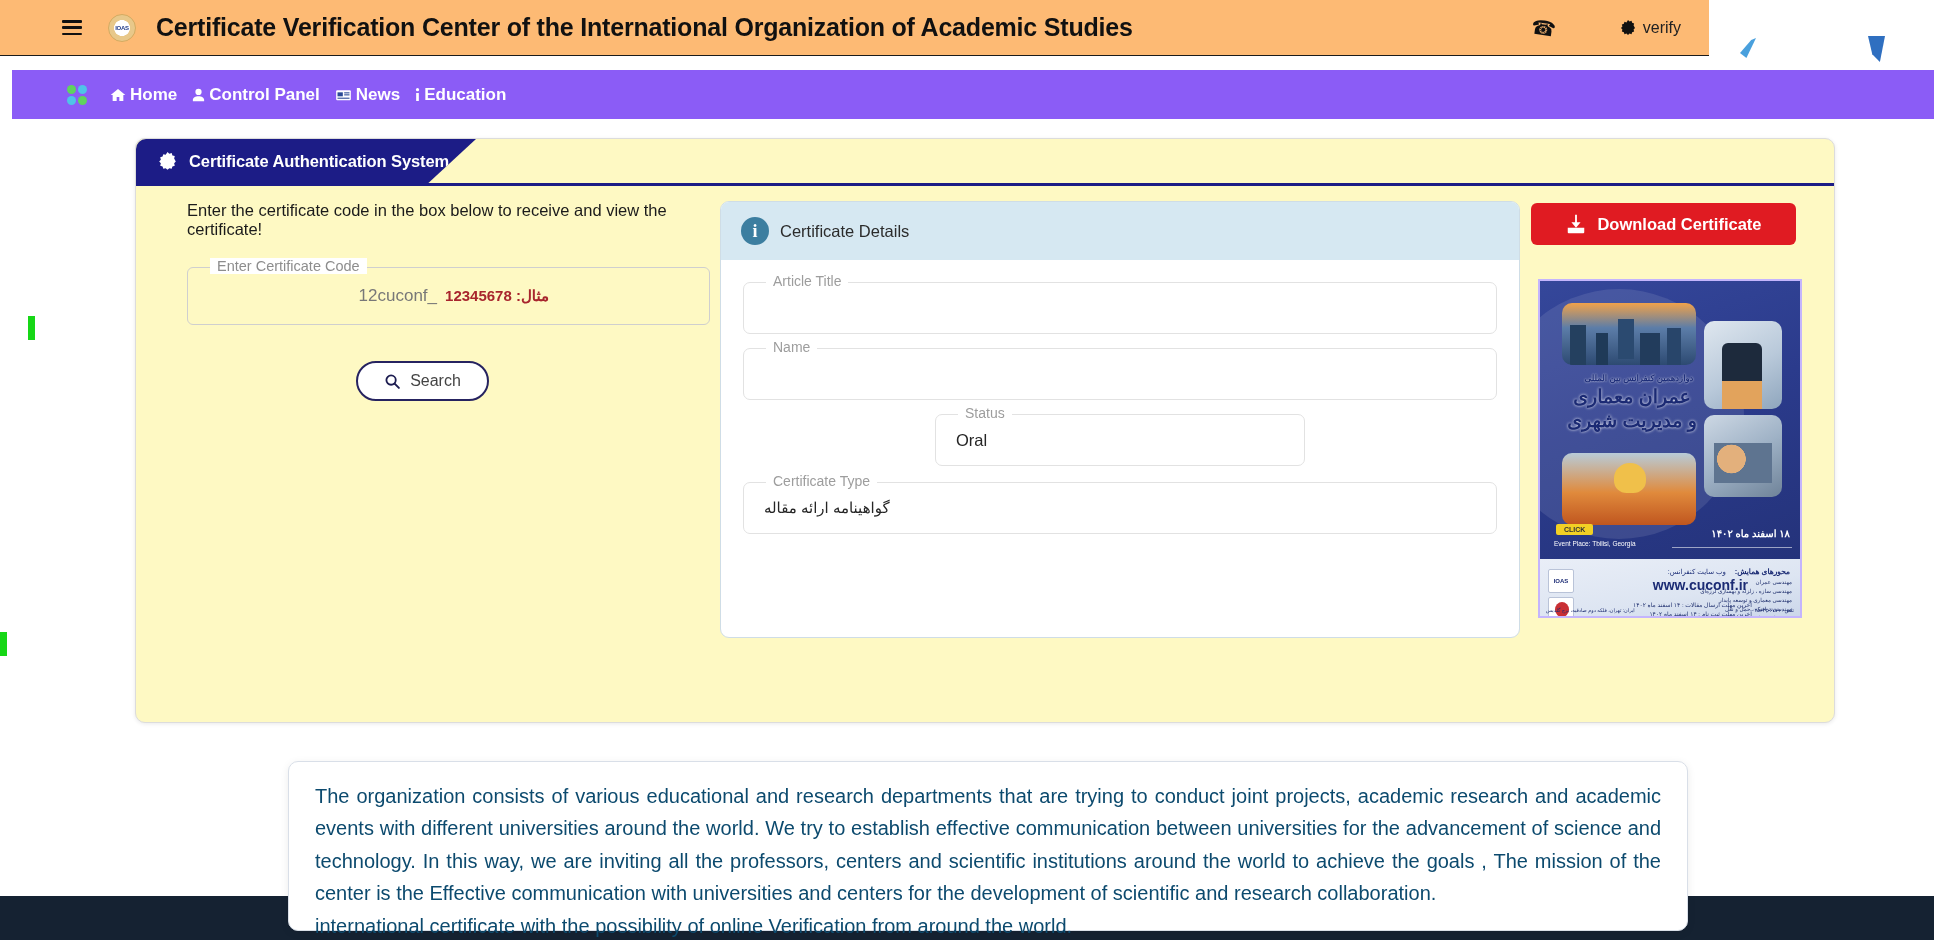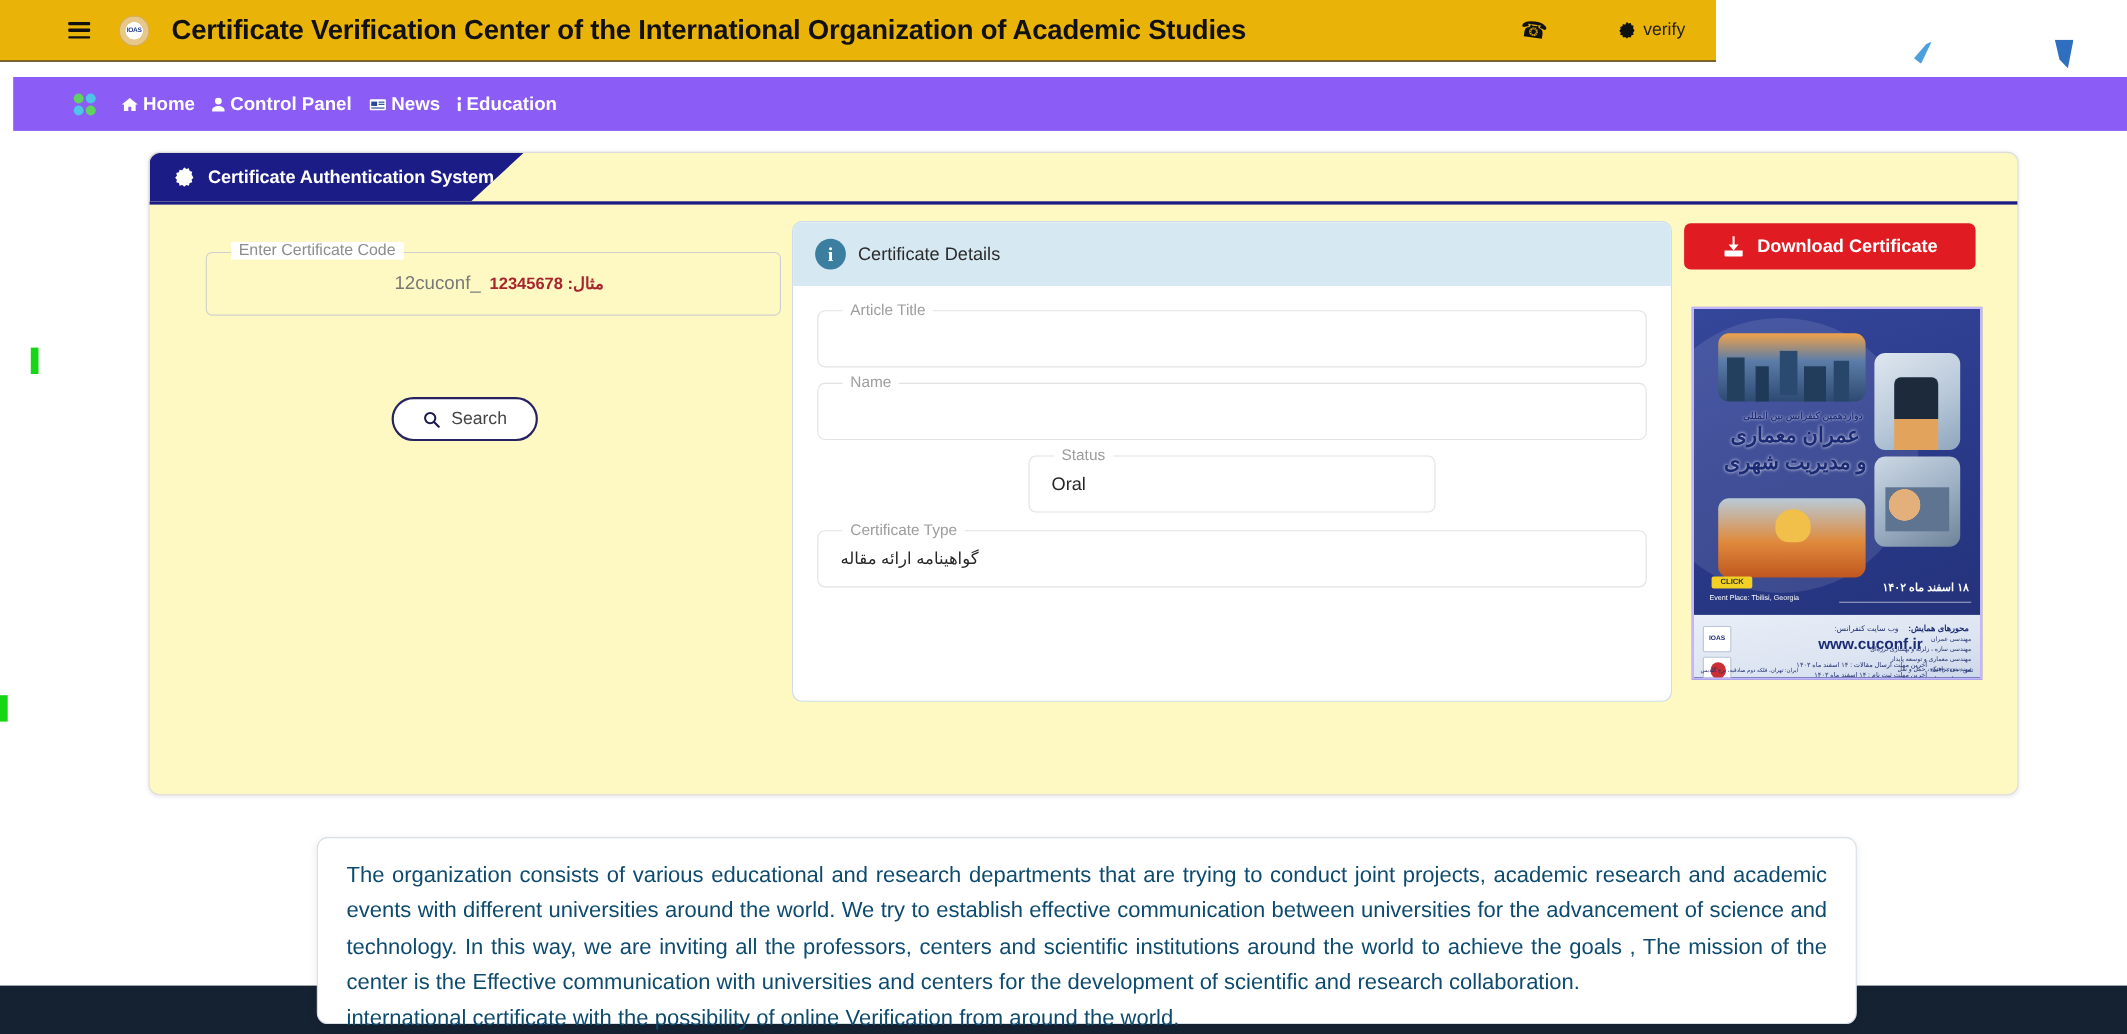--- a/index.html
+++ b/index.html
@@ -9,22 +9,22 @@
     font-family: "Liberation Sans", sans-serif;
     overflow: hidden;
   }
   #root { position: relative; width: 1934px; height: 940px; background: #fff; }
 
   
   .edge-marker { position: absolute; width: 7px; height: 24px; background: #16d716; }
 
   
   .topbar {
-    position: absolute; left: 0; top: 0; width: 1560px; height: 56px;
-    background: #eab308; border-bottom: 1px solid #1b1b1b;
+    position: absolute; left: 0; top: 0; width: 1709px; height: 56px;
+    background: #fdba74; border-bottom: 1px solid #1b1b1b;
     display: flex; align-items: center;
   }
   .hamburger { margin-left: 62px; width: 20px; height: 15px; display: flex;
     flex-direction: column; justify-content: space-between; cursor: pointer; }
   .hamburger span { display: block; height: 2.5px; background: #111; border-radius: 1px; }
   .brand-logo {
     margin-left: 26px; width: 28px; height: 28px; border-radius: 50%;
     background: radial-gradient(circle at 50% 50%, #fff 0 42%, #e8c88a 44% 72%, #d9b26a 74% 100%);
     border: 1.5px solid #d3ab62; position: relative; flex: none;
   }
@@ -310,20 +310,21 @@
 
     <div class="card-tab">
       <svg width="19" height="19" viewBox="0 0 24 24">
         <path fill="#fff" d="M12 0l2.3 2.1 3-.8.9 3 3 .9-.8 3L22.5 12l-2.1 2.3.8 3-3 .9-.9 3-3-.8L12 22.5 9.7 20.4l-3 .8-.9-3-3-.9.8-3L1.5 12l2.1-2.3-.8-3 3-.9.9-3 3 .8z"></path>
       </svg>
       <span class="tab-label">Certificate Authentication System</span>
     </div>
     <div class="tab-underline"></div>
 
     <div class="left-col">
+      <div class="instruction">Enter the certificate code in the box below to receive and view the certificate!</div>
 
       <div class="field-outline">
         <span class="legend">Enter Certificate Code</span>
         <div class="code-input-row">
           <span class="code-placeholder">12cuconf_</span>
           <span class="code-example">مثال: 12345678</span>
         </div>
       </div>
 
       <div class="search-btn">

